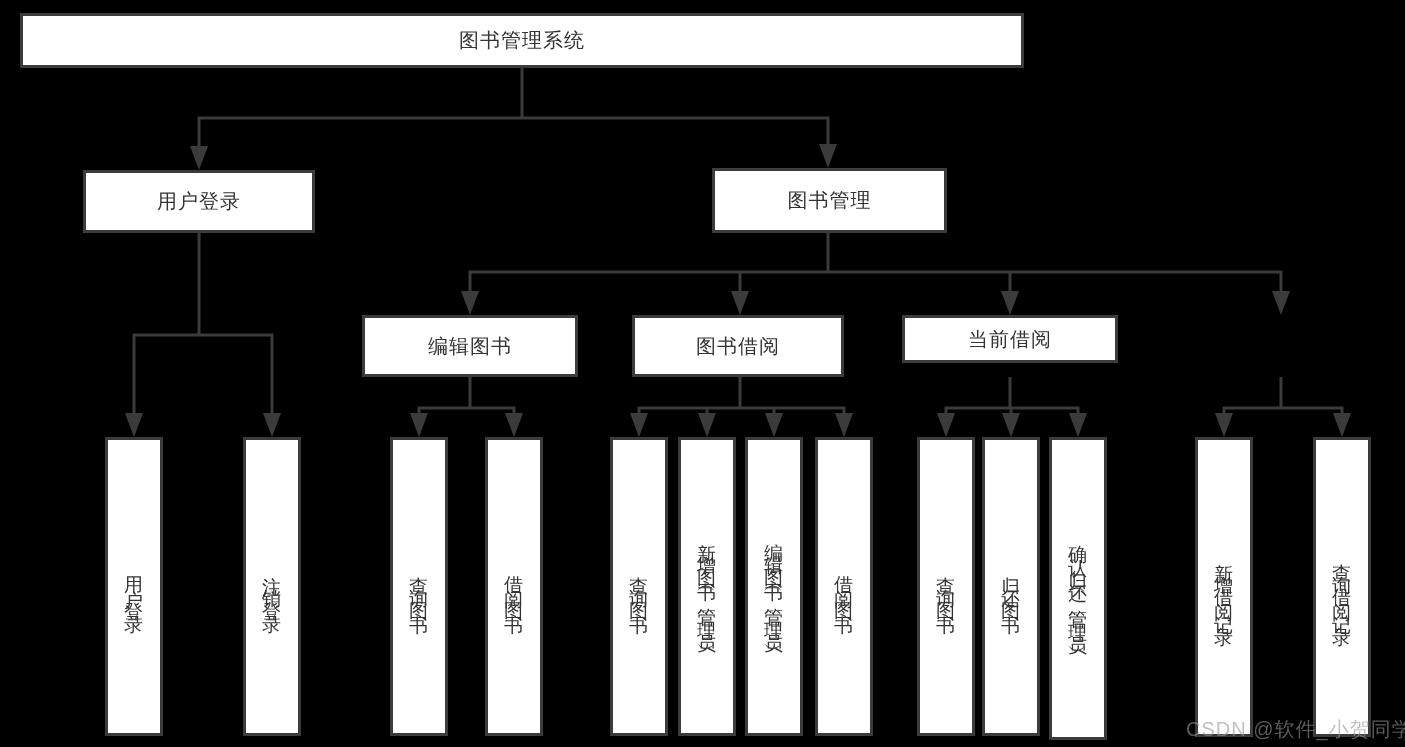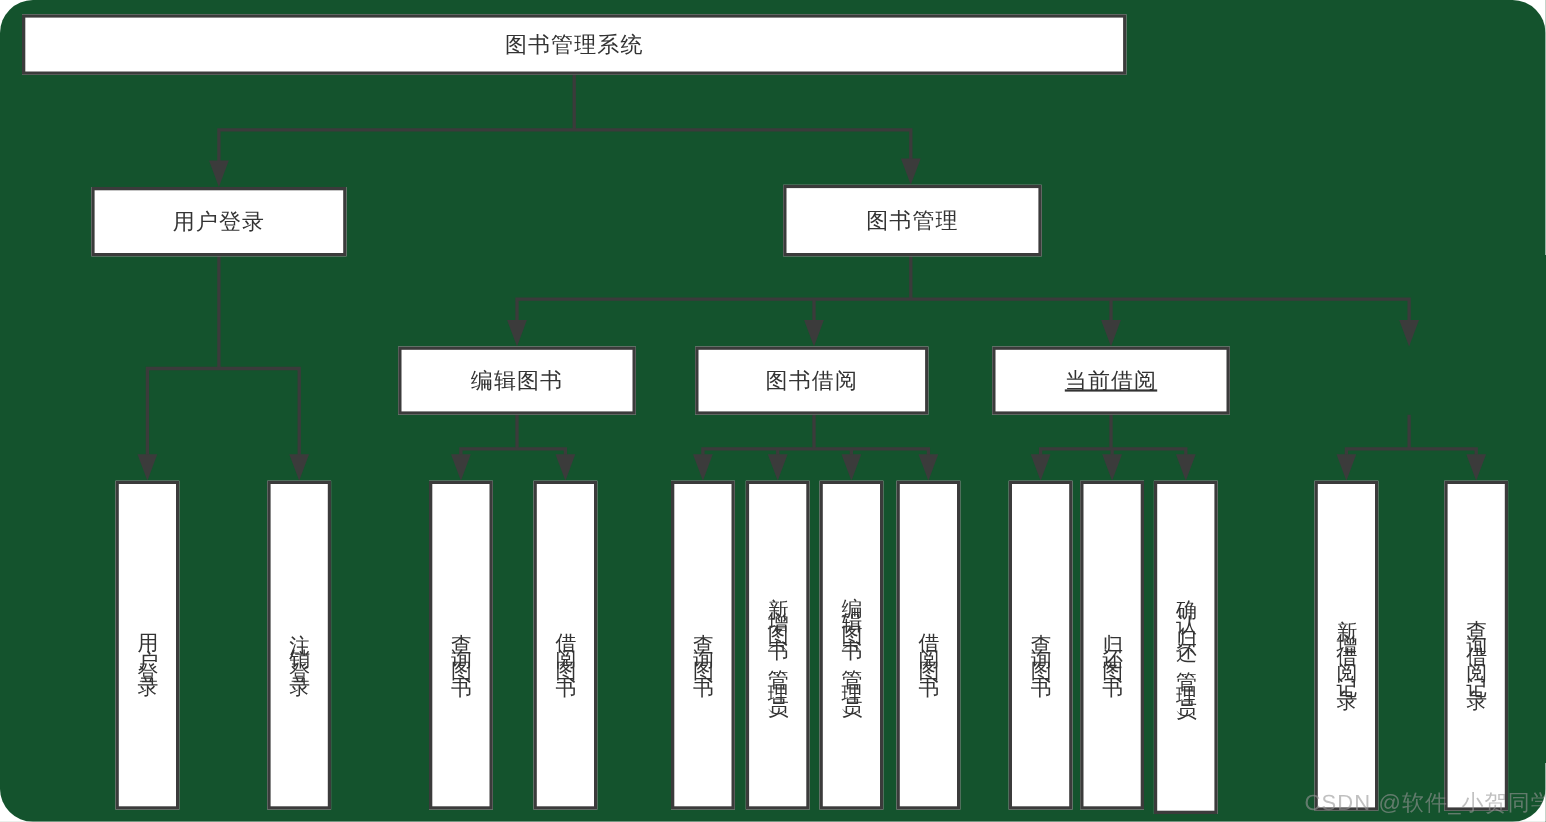--- a/index.html
+++ b/index.html
@@ -1,23 +1,22 @@
 <!DOCTYPE html>
 <html><head>
 <meta charset="utf-8">
 <style>
   html, body { margin: 0; padding: 0; background: #ffffff; }
   .canvas {
     position: relative;
     width: 1405px;
     height: 747px;
-    background: #14532d;
+    background: #000000;
     font-family: "Liberation Sans", "DejaVu Sans", sans-serif;
     overflow: hidden;
-    border-radius: 30px;
   }
   svg.wires {
     position: absolute;
     left: 0; top: 0;
     width: 1405px; height: 747px;
     z-index: 1;
   }
   .node {
     position: absolute;
     box-sizing: border-box;
@@ -107,21 +106,21 @@
   <div class="node" style="left:712px; top:168px; width:235px; height:65px;text-align:center;">
     <span>图书管理</span>
   </div>
 
   <div class="node" style="left:362px; top:315px; width:216px; height:62px;">
     <span>编辑图书</span>
   </div>
   <div class="node" style="left:632px; top:315px; width:212px; height:62px;">
     <span>图书借阅</span>
   </div>
-  <div class="node" style="left:902px; top:315px; width:216px; height:62px;text-decoration:underline;">
+  <div class="node" style="left:902px; top:315px; width:216px; height:48px;">
     <span>当前借阅</span>
   </div>
 
   <div class="node leaf" style="left:105px; top:437px; width:58px; height:299px;">
     <span class="vtext">用户登录</span>
   </div>
   <div class="node leaf" style="left:243px; top:437px; width:58px; height:299px;">
     <span class="vtext">注销登录</span>
   </div>
 

